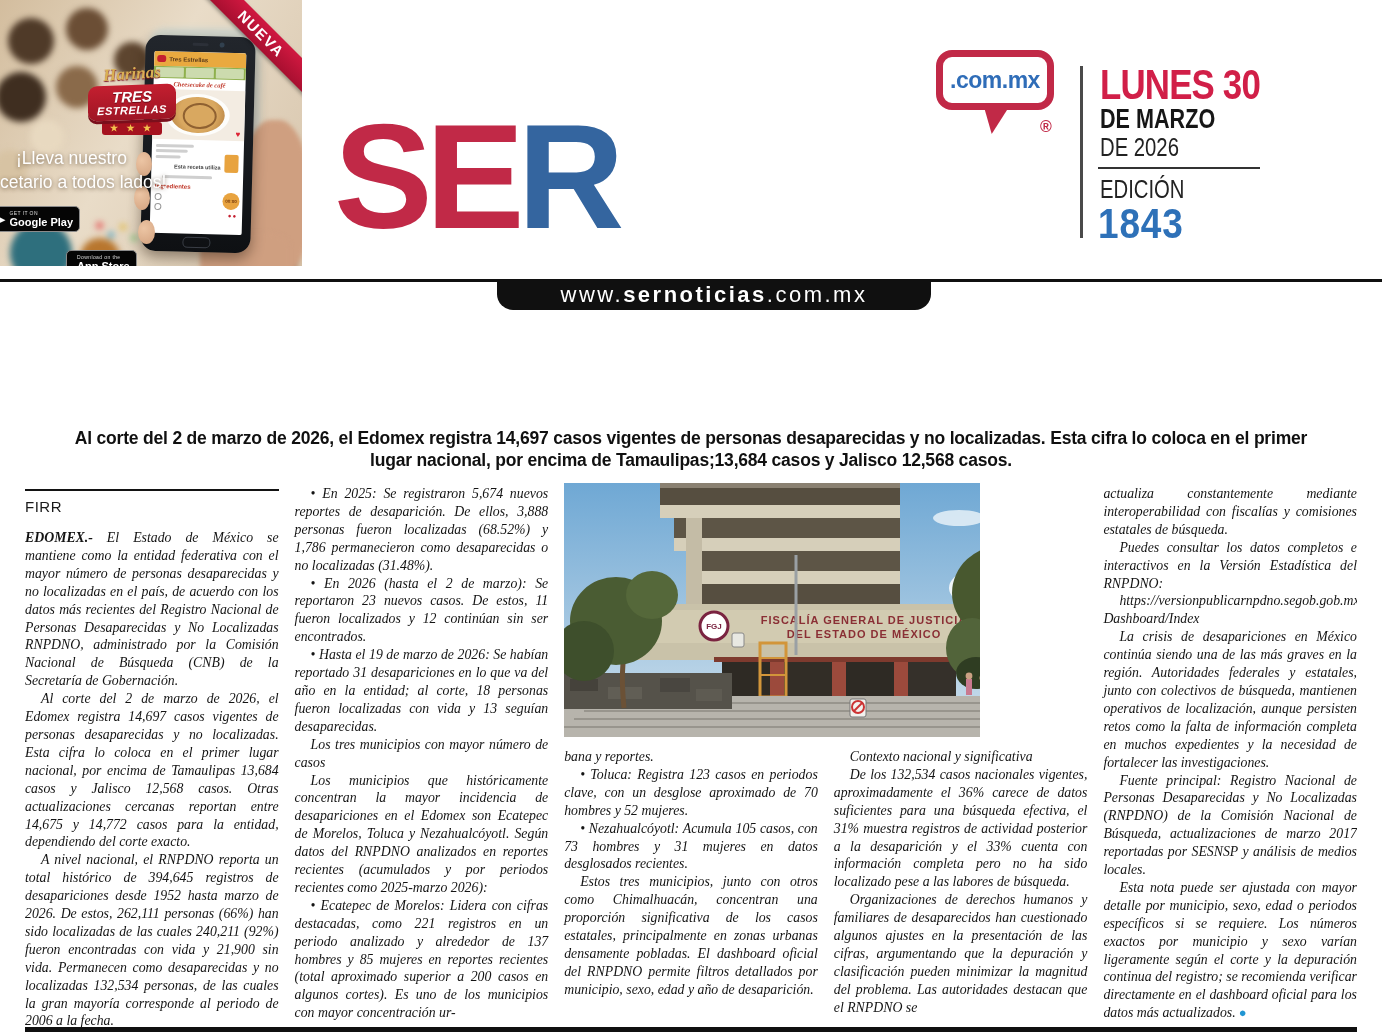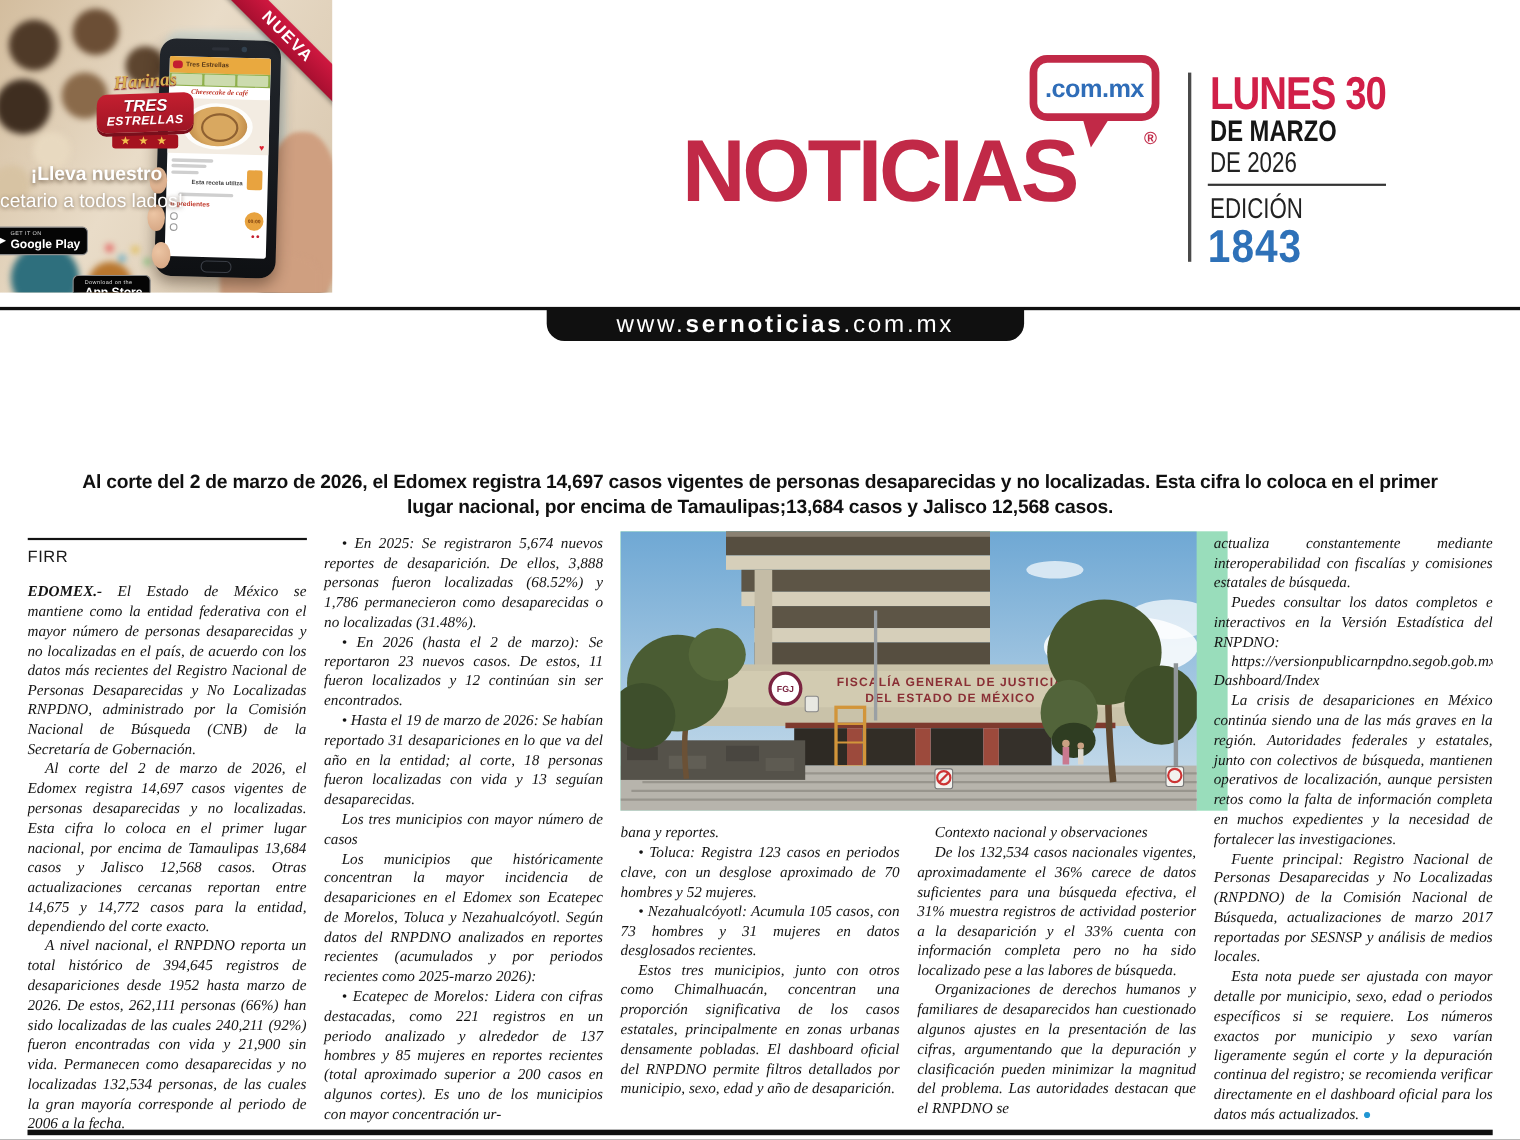--- a/index.html
+++ b/index.html
@@ -24,21 +24,21 @@
   .te-script{font:italic 700 17px "Liberation Serif",serif;color:#d9b054;
       text-shadow:0 1px 1px #7a0f1c;transform:rotate(-4deg);display:block;}
   .te-shield{margin-top:1px;background:linear-gradient(#c41f30,#9e1524);border-radius:9px;
       padding:4px 2px 3px;transform:skewY(-2deg);box-shadow:0 3px 0 #7a0f1c;}
   .te-l1{font:italic 800 15px/15px "Liberation Sans",sans-serif;color:#fff;text-shadow:0 1px 0 #6d0c18;}
   .te-l2{font:italic 800 11px/13px "Liberation Sans",sans-serif;color:#fff;letter-spacing:.5px;}
   .te-stars{margin:2px auto 0;width:60px;background:#a5121f;border-radius:3px;
       font:700 9px/13px "Liberation Sans",sans-serif;color:#f2c14e;letter-spacing:3px;}
   .slogan{position:absolute;left:0;top:146px;width:200px;z-index:4;color:#fff;
       font:400 17.5px/24px "Liberation Sans",sans-serif;text-shadow:0 1px 4px rgba(60,40,20,.65);}
-  .slogan .s1{padding-left:28px;display:block;font-weight:bold;}
+  .slogan .s1{padding-left:16px;display:block;}
   .badge{position:absolute;top:206px;height:24px;background:#050505;border:1px solid #8b8b8b;
       border-radius:5px;color:#fff;display:flex;align-items:center;gap:4px;padding:0 6px;z-index:4;}
   .badge .bicon{font-size:11px;line-height:1;}
   .badge .btxt{display:flex;flex-direction:column;justify-content:center;}
   .badge .btop{font:400 5px/6px "Liberation Sans",sans-serif;color:#ddd;letter-spacing:.4px;}
   .badge .bbot{font:700 11px/12px "Liberation Sans",sans-serif;white-space:nowrap;}
   .badge.play{left:-10px;}
   .badge.appstore{left:66px;margin-top:44px;}
   
   .phone{position:absolute;left:143px;top:36px;width:110px;height:216px;z-index:3;
@@ -127,21 +127,21 @@
   .col{flex:1;min-width:0;}
   .col.under-photo{padding-top:263px;}
   .byline-rule{margin-top:4px;height:2px;background:#131313;}
   .byline{font:400 15px "Liberation Sans",sans-serif;letter-spacing:.5px;color:#1a1a1a;margin:7px 0 14px;}
   .para{margin:0;font-size:13.8px;line-height:17.9px;color:#141414;text-align:justify;text-indent:16px;font-style:italic;}
   .para.noindent{text-indent:0;}
   .para b{font-weight:700;}
   .enddot{color:var(--dot_blue);font-size:13px;}
 
   
-  .photo{position:absolute;left:564px;top:483px;width:552px;height:254px;overflow:hidden;background:#9db;}
+  .photo{position:absolute;left:564px;top:483px;width:416px;height:254px;overflow:hidden;background:#9db;}
   .photo svg{display:block;}
 </style>
 </head>
 <body>
 
 <div class="page" style="--red: #c12947; --blue: #2f6db8; --blue_dark: #34659f; --day_red: #d11f48; --edition_blue: #2e71b8; --dot_blue: #2196d3;">
 
   <div class="ad">
     <div class="blobs">
       <div class="blob" style="left:8px;top:18px;width:46px;height:46px;background:#4f3a28;"></div>
@@ -237,21 +237,21 @@
     </div>
     <div class="badge appstore">
       <span class="bicon"></span>
       <span class="btxt">
         <span class="btop">Download on the</span>
         <span class="bbot">App Store</span>
       </span>
     </div>
   </div>
 
-  <div class="m-noticias">NOTICIAS</div>
+  <div class="m-ser"><span class="se">SE</span><span class="r">R</span></div>
   <div class="m-reg">®</div>
   <div class="m-bubble">
       <span>.com.mx</span>
     </div>
   <div class="m-tail"></div>
 
   <div class="dateblock">
     <div class="d-divider"></div>
     <div class="d-day">LUNES 30</div>
     <div class="d-month">DE MARZO</div>
@@ -380,21 +380,21 @@
         <p class="para">Los municipios que históricamente concentran la mayor incidencia de desapariciones en el Edomex son Ecatepec de Morelos, Toluca y Nezahualcóyotl. Según datos del RNPDNO analizados en reportes recientes (acumulados y por periodos recientes como 2025-marzo 2026):</p>
         <p class="para">•  Ecatepec de Morelos: Lidera con cifras destacadas, como 221 registros en un periodo analizado y alrededor de 137 hombres y 85 mujeres en reportes recientes (total aproximado superior a 200 casos en algunos cortes). Es uno de los municipios con mayor concentración ur-</p>
       </div>
     <div class="col under-photo">
         <p class="para noindent">bana y reportes.</p>
         <p class="para">•  Toluca: Registra 123 casos en periodos clave, con un desglose aproximado de 70 hombres y 52 mujeres.</p>
         <p class="para">•  Nezahualcóyotl: Acumula 105 casos, con 73 hombres y 31 mujeres en datos desglosados recientes.</p>
         <p class="para">Estos tres municipios, junto con otros como Chimalhuacán, concentran una proporción significativa de los casos estatales, principalmente en zonas urbanas densamente pobladas. El dashboard oficial del RNPDNO permite filtros detallados por municipio, sexo, edad y año de desaparición.</p>
       </div>
     <div class="col under-photo">
-        <p class="para">Contexto nacional y observaciones</p>
+        <p class="para">Contexto nacional y significativa</p>
         <p class="para">De los 132,534 casos nacionales vigentes, aproximadamente el 36% carece de datos suficientes para una búsqueda efectiva, el 31% muestra registros de actividad posterior a la desaparición y el 33% cuenta con información completa pero no ha sido localizado pese a las labores de búsqueda.</p>
         <p class="para">Organizaciones de derechos humanos y familiares de desaparecidos han cuestionado algunos ajustes en la presentación de las cifras, argumentando que la depuración y clasificación pueden minimizar la magnitud del problema. Las autoridades destacan que el RNPDNO se</p>
       </div>
     <div class="col">
         <p class="para noindent">actualiza constantemente mediante interoperabilidad con fiscalías y comisiones estatales de búsqueda.</p>
         <p class="para">Puedes consultar los datos completos e interactivos en la Versión Estadística del RNPDNO:</p>
         <p class="para">https://versionpublicarnpdno.segob.gob.mx/ Dashboard/Index</p>
         <p class="para">La crisis de desapariciones en México continúa siendo una de las más graves en la región. Autoridades federales y estatales, junto con colectivos de búsqueda, mantienen operativos de localización, aunque persisten retos como la falta de información completa en muchos expedientes y la necesidad de fortalecer las investigaciones.</p>
         <p class="para">Fuente principal: Registro Nacional de Personas Desaparecidas y No Localizadas (RNPDNO) de la Comisión Nacional de Búsqueda, actualizaciones de marzo 2017 reportadas por SESNSP y análisis de medios locales.</p>
         <p class="para">Esta nota puede ser ajustada con mayor detalle por municipio, sexo, edad o periodos específicos si se requiere. Los números exactos por municipio y sexo varían ligeramente según el corte y la depuración continua del registro; se recomienda verificar directamente en el dashboard oficial para los datos más actualizados.<span class="enddot"> ●</span></p>

